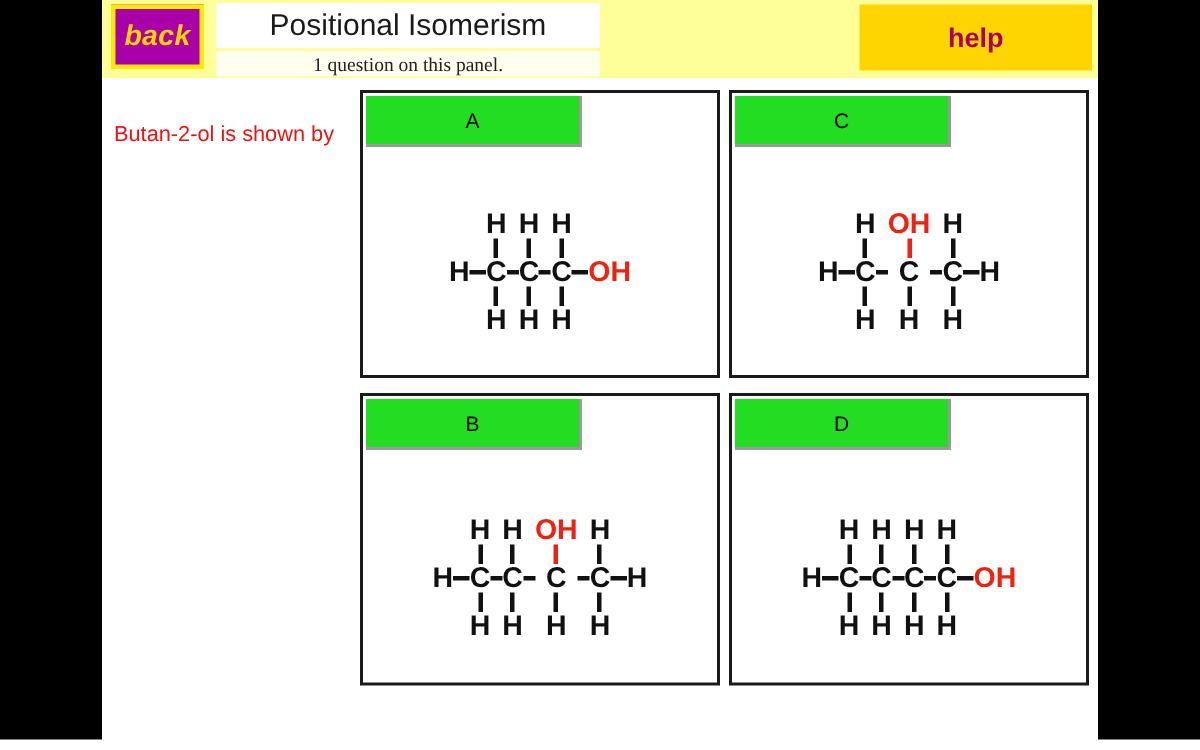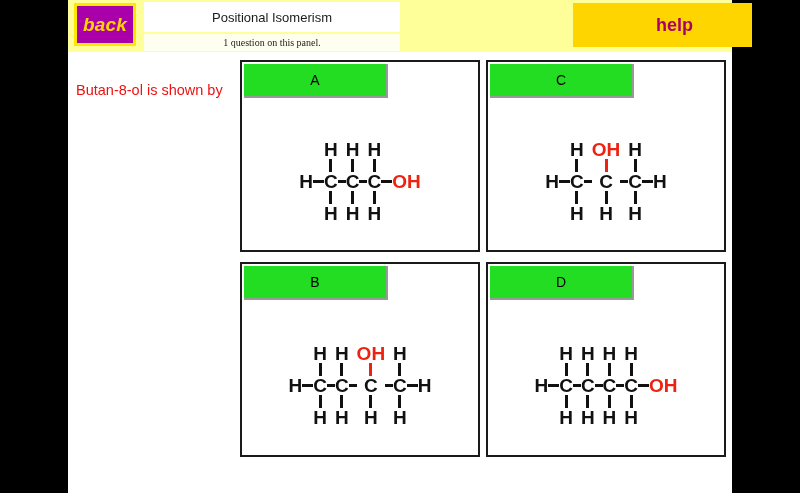--- a/index.html
+++ b/index.html
@@ -55,46 +55,45 @@
   }
   .title-box {
     position: absolute;
     left: 76px; top: 2px;
     width: 256px; height: 30px;
     background: #ffffff;
     display: flex;
     align-items: center;
     justify-content: center;
     color: #1a1a1a;
-    font-size: 13px;
+    font-size: 20px;
   }
   .subtitle-box {
     position: absolute;
     left: 76px; top: 34px;
     width: 256px; height: 17px;
     background: #fffff0;
     display: flex;
     align-items: center;
     justify-content: center;
     color: #222222;
-    font-size: 10px;
+    font-size: 13px;
     font-family: "Liberation Serif", serif;
   }
   .help-button {
     position: absolute;
     left: 505px; top: 3px;
     width: 155px; height: 44px;
     background: #ffd500;
     display: flex;
     align-items: center;
     justify-content: center;
     color: #aa0066;
     font-size: 18px;
     font-weight: bold;
-    padding-left: 24px;
   }
 
   
   .prompt {
     position: absolute;
     left: 76px; top: 80px;
     width: 150px;
     color: #ee1111;
     font-size: 14.5px;
     line-height: 20px;
@@ -213,21 +212,21 @@
       <span>Positional Isomerism</span>
     </div>
     <div class="subtitle-box">
       <span>1 question on this panel.</span>
     </div>
     <div class="help-button">
       <span>help</span>
     </div>
   </div>
 
-  <div class="prompt">Butan-8-ol is shown by</div>
+  <div class="prompt">Butan-2-ol is shown by</div>
 
   <div class="panel panel-a">
     <div class="panel-label">
       <span>A</span>
     </div>
     <div class="molecule">
         <div class="chain">
           <div class="terminal">
             <div class="atom">H</div>
             <div class="hbond"></div>

